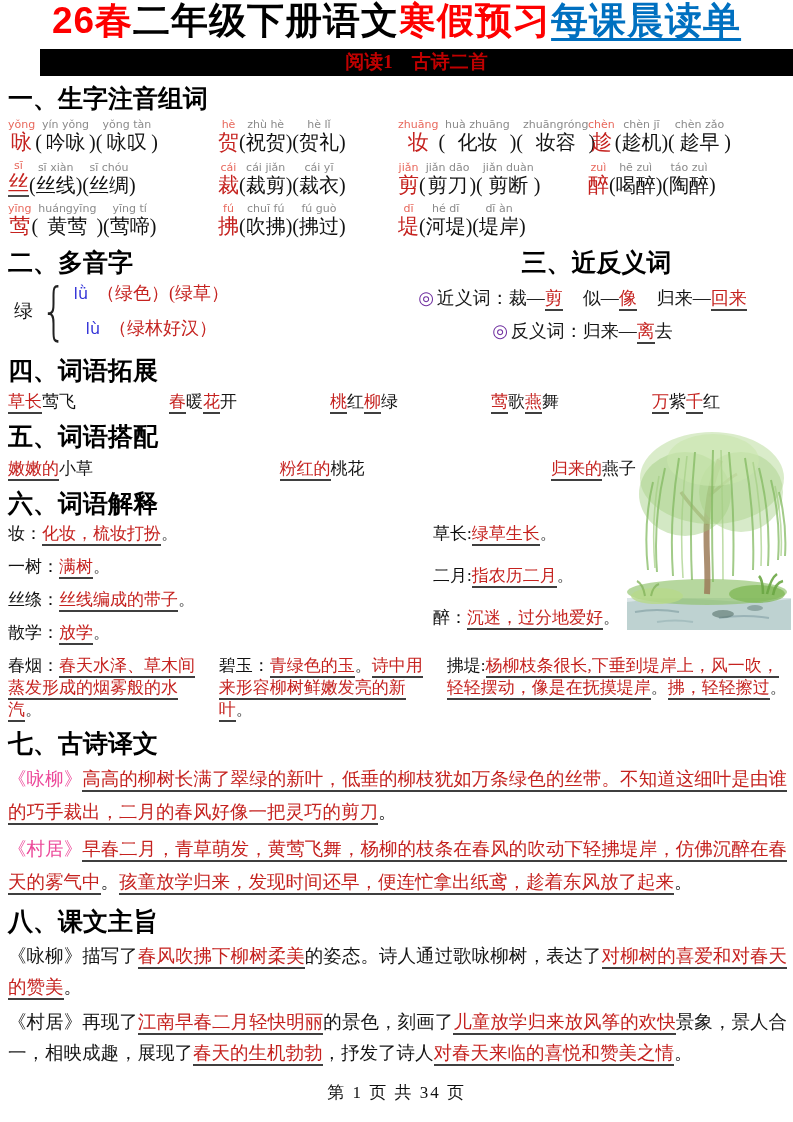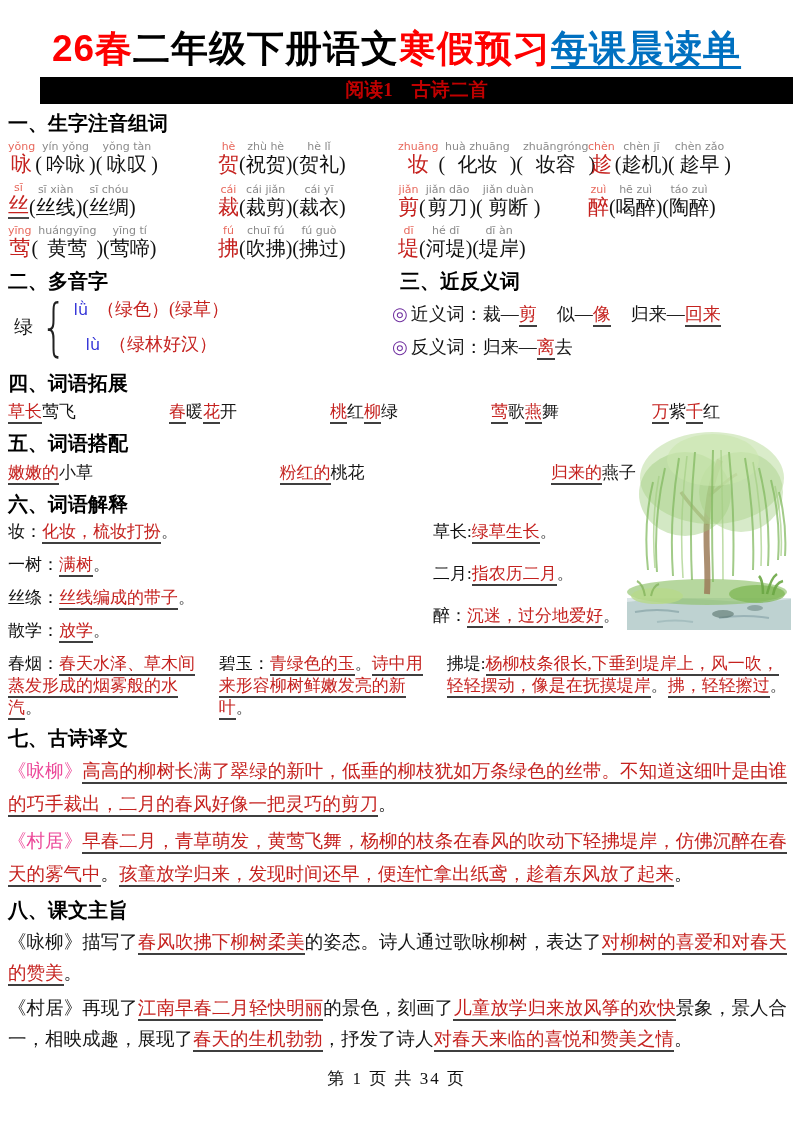--- a/index.html
+++ b/index.html
@@ -4,36 +4,36 @@
 <style>
   * { margin:0; padding:0; box-sizing:border-box; }
   html,body { background:#ffffff; }
   .page {
     position:relative; width:793px; height:1122px; margin:0 auto;
     background:#ffffff; overflow:hidden; color:#141414;
     font-family:"Liberation Serif","DejaVu Serif",serif;
   }
   
   .title {
-    padding-top:28px; text-align:center;
+    padding-top:0; text-align:center;
     font-family:"Liberation Sans","DejaVu Sans",sans-serif;
     font-weight:bold; font-size:37px; line-height:1.15; letter-spacing:1px;
   }
   .tp-red   { color:#fe0000; }
   .tp-black { color:#000000; }
   .tp-blue  { color:#0070c0; text-decoration:underline; text-decoration-thickness:3px; text-underline-offset:5px; }
   .banner {
     margin:6px 0 0 40px; height:27px; background:#000000;
     display:flex; align-items:center; justify-content:center;
     font-size:19px; font-weight:bold; color:#c00000;
   }
   
   .sec-heading {
     margin:6px 0 3px 8px; font-family:Liberation Serif, serif;
-    font-weight:bold; font-size:20px; color:#000;
+    font-weight:bold; font-size:25px; color:#000;
   }
   
   .zigrid { margin-left:8px; display:grid; grid-template-columns:210px 180px 190px 1fr; row-gap:5px; }
   .zentry { display:flex; align-items:flex-end; }
   .zseg  { display:flex; flex-direction:column; align-items:center; }
   .py { font-family:"DejaVu Sans","Liberation Sans",sans-serif; font-size:11px; line-height:13px; color:#8a8a8a; white-space:pre; }
   .py.main { color:#e8685c; }
   .tx { font-size:20px; line-height:23px; color:#111; white-space:pre; }
   .tx.mainchar { color:#c5221f; font-size:21px; }
   .tx.uchar { border-bottom:2px solid #4a4a4a; }
@@ -41,21 +41,21 @@
   .row23 { display:flex; margin-top:2px; }
   .col2 { width:392px; }
   .duoyin { display:flex; align-items:center; margin-left:14px; margin-top:2px; }
   .zichar { font-size:19px; color:#111; }
   .brace { font-family:"DejaVu Sans",sans-serif; font-size:62px; font-weight:100; color:#222;
            transform:scaleX(0.65); line-height:58px; margin:0 0 0 1px; }
   .dylines { display:flex; flex-direction:column; gap:12px;text-align:center; }
   .pline { font-size:18px; line-height:22px; }
   .bluepy { color:#3434d8; font-family:"DejaVu Sans",sans-serif; font-size:16px; margin-right:9px; }
   .rwords { color:#c5221f; }
-  .col3 { flex:1; }
+  .col3 { flex:1;text-align:center; }
   .jf-row { font-size:18px; line-height:33px; }
   .jf-bullet { color:#7030a0; margin-right:3px; }
   .jf-pair { margin-right:20px; }
   
   .red { color:#c5221f; }
   .u { border-bottom:2px solid #3f3f3f; padding-bottom:1px; }
   
   .words4 { margin:2px 0 0 8px; width:712px; display:flex; justify-content:space-between; font-size:17px; line-height:24px;align-items:center; }
   .words5 { margin:4px 0 0 8px; width:628px; display:flex; justify-content:space-between; font-size:17px; line-height:24px; }
   

